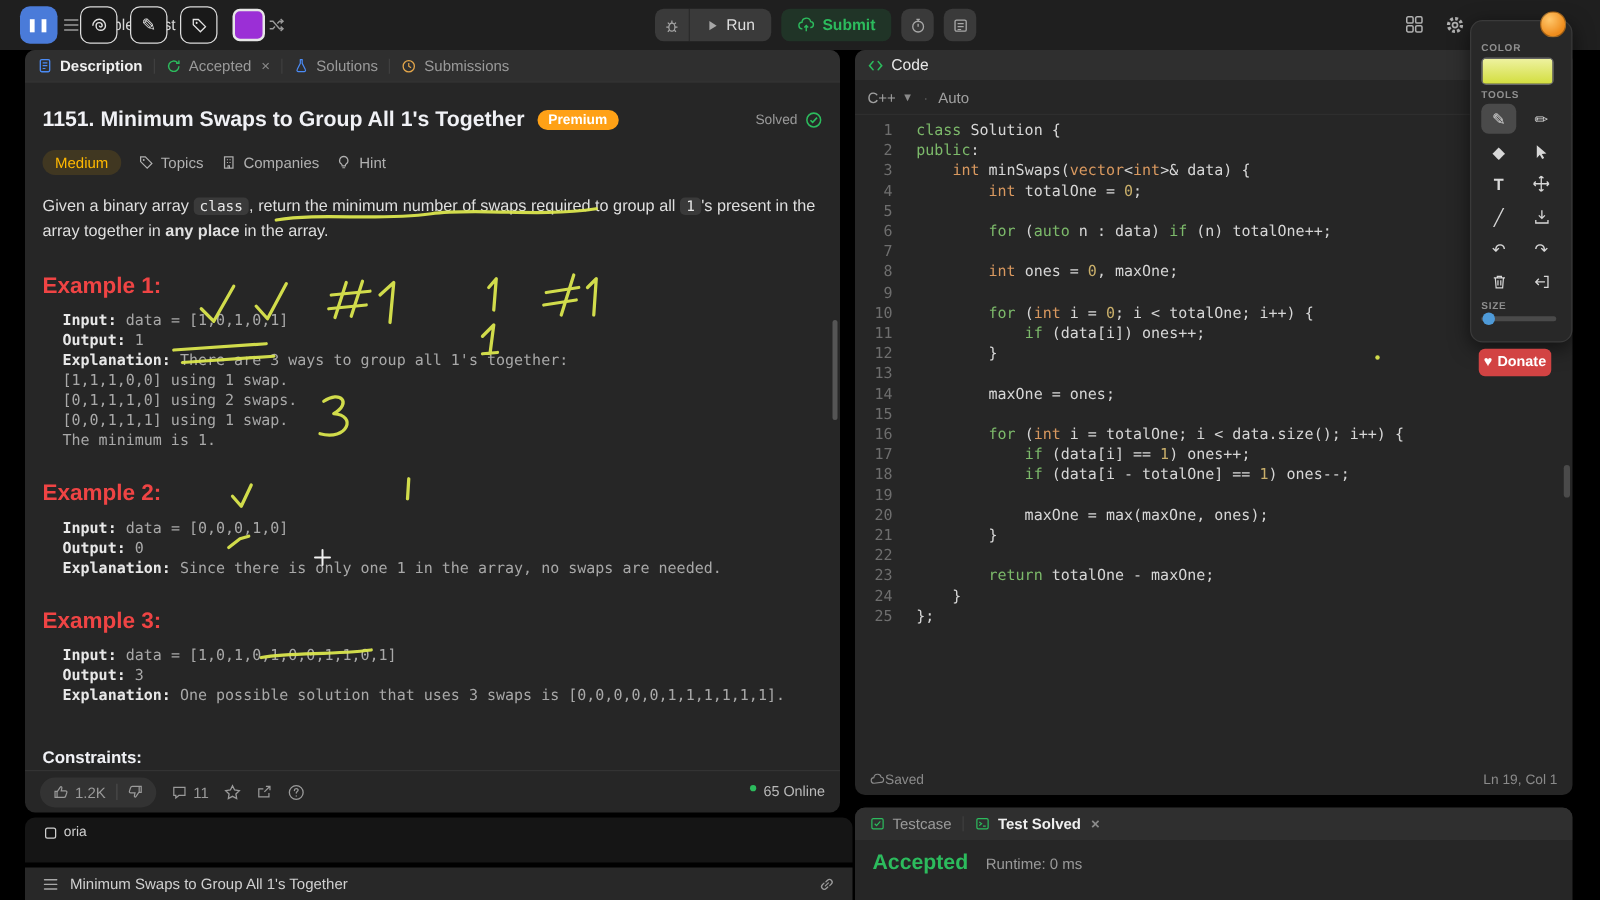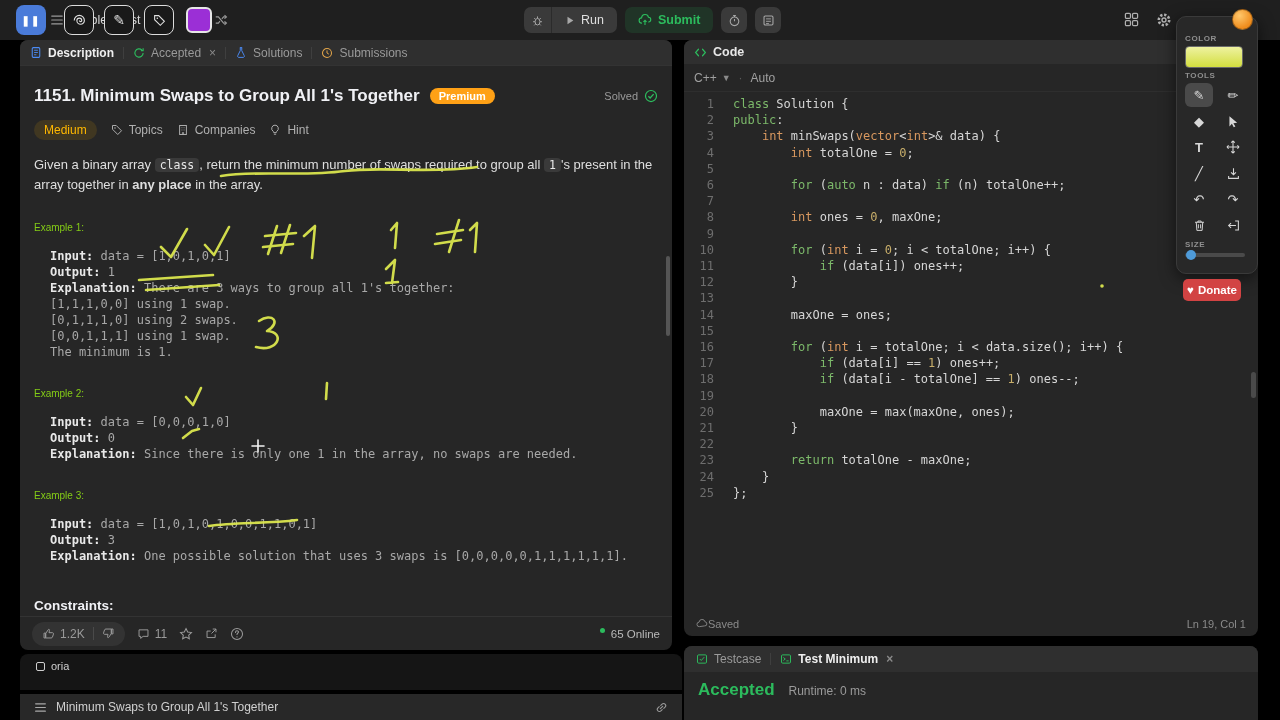--- a/index.html
+++ b/index.html
@@ -35,35 +35,35 @@
 .title-row{display:flex;align-items:center}
 .q-title{font-size:17px;font-weight:bold;color:#f0f1f5;white-space:nowrap}
 .premium{margin-left:10px;background:#ffa116;color:#fff;font-size:11px;font-weight:bold;padding:2px 9px;border-radius:999px}
 .solved{margin-left:auto;display:flex;align-items:center;gap:6px;color:#9a9a9a;font-size:11px}
 .meta-row{display:flex;align-items:center;gap:14px;margin-top:13px;height:22px}
 .pill{display:flex;align-items:center;gap:6px;font-size:12px;color:#b0b0b0}
 .pill.medium{background:rgba(255,184,0,.12);color:#ffb800;padding:3px 10px;border-radius:999px}
 .statement{margin-top:14px;font-size:13px;line-height:19px;color:#dfdfdf;max-width:624px}
 .codechip{background:#3a3a3a;border-radius:4px;padding:0 5px;font-family:"DejaVu Sans Mono",monospace;font-size:11.5px;color:#e8e8e8}
 .example{margin-top:26px}
-.ex-label{font-size:10px;font-weight:normal;color:#84cc16;line-height:16px}
+.ex-label{font-size:18px;font-weight:bold;color:#ef4444;line-height:16px}
 .ex-pre{margin-top:12px;margin-left:16px;font-family:"DejaVu Sans Mono",monospace;font-size:12px;line-height:16px;color:#a8a8a8;white-space:pre}
 .ex-pre strong{color:#e8e8e8}
 .constraints{margin-top:34px;font-size:13.5px;font-weight:bold;color:#f0f1f5}
 #lp-scroll{position:absolute;right:2px;top:190px;width:4px;height:80px;background:#555;border-radius:2px}
 #lp-footer{height:34px;border-top:1px solid #333;display:flex;align-items:center;padding:0 12px;gap:12px;color:#9a9a9a;font-size:12px}
 .like-pill{display:flex;align-items:center;gap:8px;background:#333;border-radius:999px;height:24px;padding:0 10px}
 .vdiv{width:1px;height:13px;background:#4a4a4a}
 .fico{display:flex;align-items:center;gap:5px}
 .online{margin-left:auto;display:flex;align-items:flex-start;gap:6px;font-size:11.5px;color:#b9b9b9}
 .dot{width:5px;height:5px;border-radius:50%;background:#2cbb5d}
 
 #code-panel{left:684px;top:40px;width:574px;height:596px;display:flex;flex-direction:column}
 .cp-header{height:24px;padding:0 10px;gap:6px}
-.cp-header .lbl{color:#e8e8e8;font-weight:bold;font-size:12.5px}
+.cp-header .lbl{color:#e8e8e8;font-weight:normal;font-size:12.5px}
 .cp-toolbar{height:28px;display:flex;align-items:center;padding:0 10px;gap:8px;font-size:12px;color:#a0a0a0;border-bottom:1px solid #2e2e2e}
 .cp-toolbar .chev{font-size:9px;color:#8a8a8a}
 .cp-toolbar .fmt{margin-left:auto;color:#8a8a8a}
 #code-area{flex:1;display:flex;padding-top:4px;font-family:"DejaVu Sans Mono",monospace;font-size:12px;line-height:16.2px;position:relative}
 #gutter{width:36px;text-align:right;padding-right:6px;color:#6e6e6e}
 #code-lines{padding-left:13px;white-space:pre;color:#d6d6d6}
 .k{color:#7cb96a}.t{color:#d8985f}.n{color:#c8ae6a}
 #cp-scroll{position:absolute;right:2px;top:280px;width:5px;height:26px;background:#4a4a4a;border-radius:3px}
 .cp-footer{height:24px;display:flex;align-items:center;padding:0 12px;font-size:11px;color:#8a8a8a}
 .cp-footer .rt{margin-left:auto}
@@ -431,21 +431,21 @@
       <span>Testcase</span>
     </div>
     <span class="tdiv"></span>
     <div class="rp-tab active">
       <span style="color:#2cbb5d">
           <svg width="12" height="12" viewBox="0 0 16 16">
             <rect x="2" y="2.5" width="12" height="11" rx="1.5" fill="none" stroke="currentColor" stroke-width="1.3"></rect>
             <path d="M4.5 6l2.5 2-2.5 2M8.5 10.5h3" stroke="currentColor" stroke-width="1.3" fill="none"></path>
           </svg>
         </span>
-      <span>Test Minimum</span>
+      <span>Test Solved</span>
       <span class="tclose">×</span>
     </div>
   </div>
   <div class="rp-body">
     <span class="accepted">Accepted</span>
     <span class="runtime">Runtime: 0 ms</span>
   </div>
 </div>
 
 <div id="bottom-strip">

